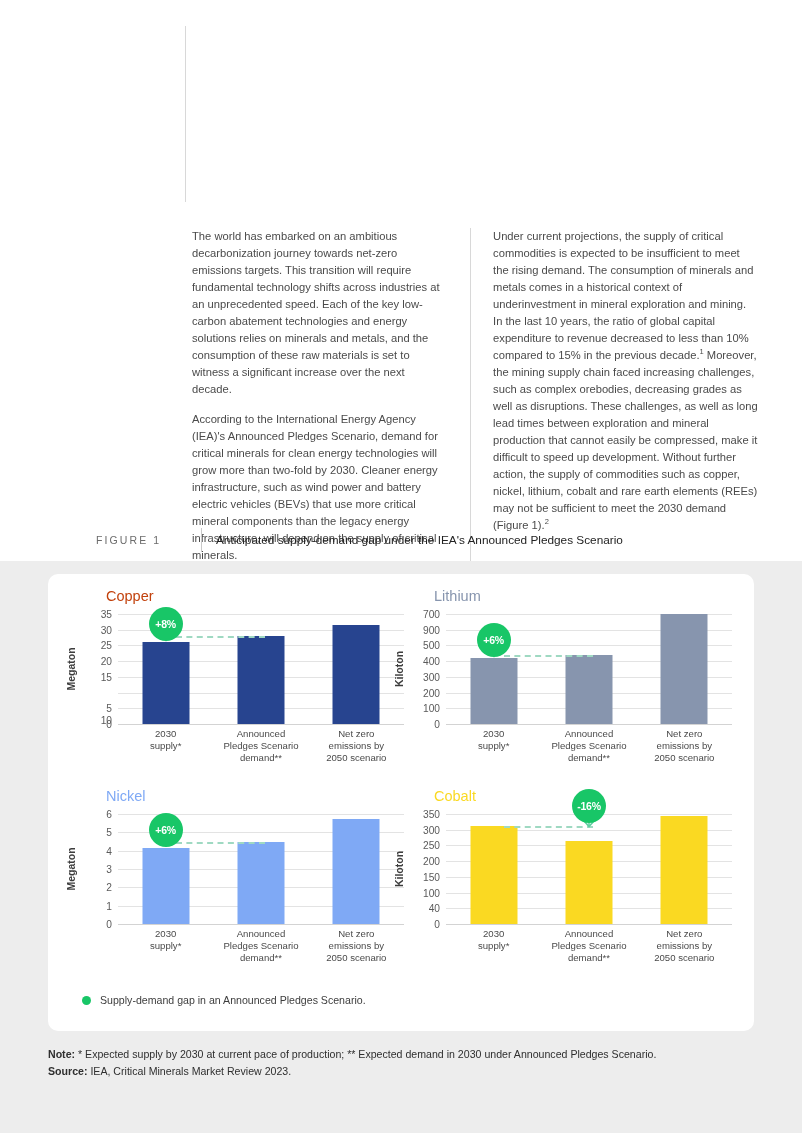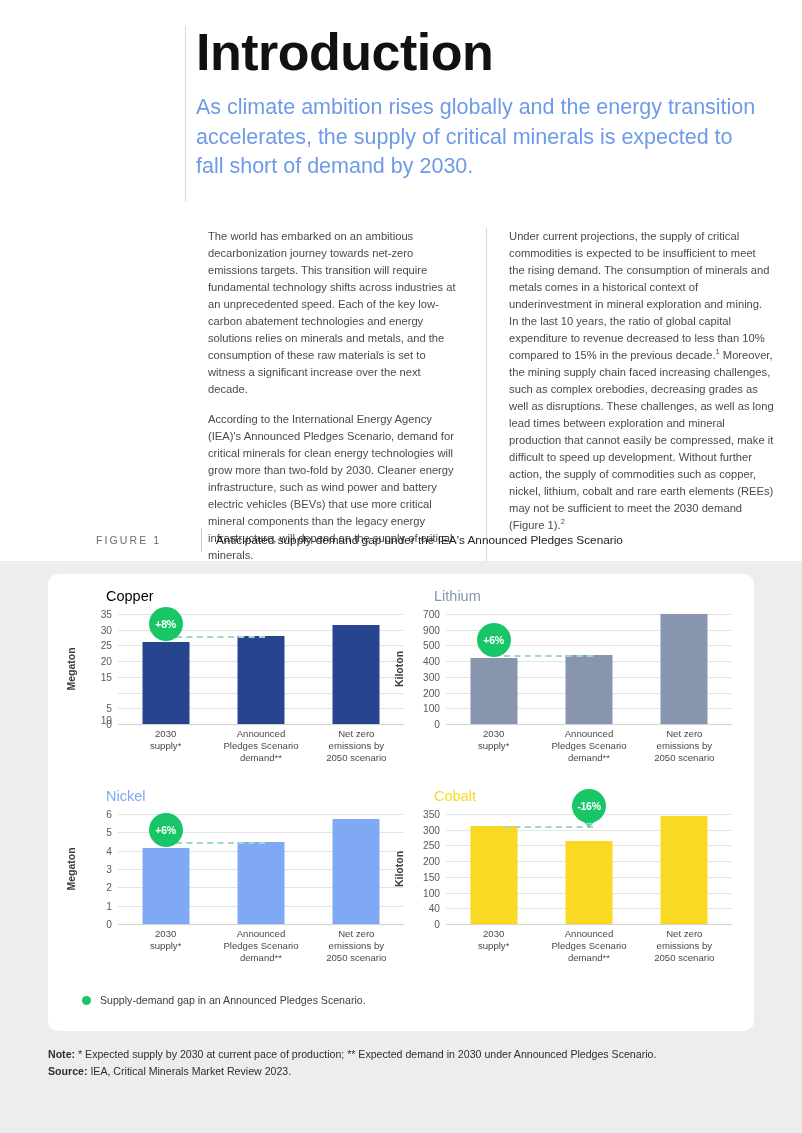--- a/index.html
+++ b/index.html
@@ -17,21 +17,21 @@
   .title {
     font-size: 52px; font-weight: bold; color: #111111;
     letter-spacing: -0.5px; line-height: 1.02; padding-left: 11px;
   }
   .subtitle {
     margin-top: 14px; padding-left: 11px;
     font-size: 21.5px; line-height: 1.38; color: #6e9ae8; font-weight: normal;
   }
 
   
-  .cols { position: absolute; left: 208px; top: 228px; width: 566px; display: flex; gap: 12px; }
+  .cols { position: absolute; left: 192px; top: 228px; width: 566px; display: flex; gap: 12px; }
   .col { width: 268px; font-size: 11.2px; line-height: 1.52; color: #4a4a4a; }
   .col.left { padding-right: 18px; }
   .col.right { padding-left: 22px; border-left: 1px solid #d8d8d8; width: 290px; }
   .col p + p { margin-top: 13px; }
   sup { font-size: 7.5px; vertical-align: super; line-height: 0; }
 
   
   .figcap { position: absolute; left: 96px; top: 528px; width: 660px; display: flex; align-items: center; }
   .figcap .fignum {
     width: 105px; font-size: 10.5px; letter-spacing: 2.1px; color: #6b6b6b; font-weight: normal;
@@ -106,24 +106,20 @@
   .footnotes { position: absolute; left: 48px; top: 1046px; width: 710px; }
   .fn { font-size: 10.6px; color: #2f2f2f; line-height: 1.58; }
   .fn b { font-weight: bold; }
 </style>
 </head>
 <body>
 
 <div class="page">
 
   <div class="header-rule"></div>
-  <div class="header">
-    <div class="title">Introduction</div>
-    <div class="subtitle">As climate ambition rises globally and the energy transition accelerates, the supply of critical minerals is expected to fall short of demand by 2030.</div>
-  </div>
 
   <div class="cols">
     <div class="col left">
       <p>The world has embarked on an ambitious decarbonization journey towards net-zero emissions targets. This transition will require fundamental technology shifts across industries at an unprecedented speed. Each of the key low-carbon abatement technologies and energy solutions relies on minerals and metals, and the consumption of these raw materials is set to witness a significant increase over the next decade.</p>
       <p>According to the International Energy Agency (IEA)'s Announced Pledges Scenario, demand for critical minerals for clean energy technologies will grow more than two-fold by 2030. Cleaner energy infrastructure, such as wind power and battery electric vehicles (BEVs) that use more critical mineral components than the legacy energy infrastructure, will depend on the supply of critical minerals.</p>
     </div>
     <div class="col right">
       <p><span>Under current projections, the supply of critical commodities is expected to be insufficient to meet the rising demand. The consumption of minerals and metals comes in a historical context of underinvestment in mineral exploration and mining. In the last 10 years, the ratio of global capital expenditure to revenue decreased to less than 10% compared to 15% in the previous decade.</span><sup>1</sup><span> Moreover, the mining supply chain faced increasing challenges, such as complex orebodies, decreasing grades as well as disruptions. These challenges, as well as long lead times between exploration and mineral production that cannot easily be compressed, make it difficult to speed up development. Without further action, the supply of commodities such as copper, nickel, lithium, cobalt and rare earth elements (REEs) may not be sufficient to meet the 2030 demand (Figure 1).</span><sup>2</sup></p>
     </div>
   </div>
@@ -132,21 +128,21 @@
     <div class="fignum">FIGURE 1</div>
     <div class="figbar"></div>
     <div class="figtitle">Anticipated supply-demand gap under the IEA's Announced Pledges Scenario</div>
   </div>
 
   <div class="band"></div>
 
   <div class="card">
     <div class="charts" id="charts">
         <div class="panel p0">
-          <div class="panel-title" style="color: #000000;">Copper</div>
+          <div class="panel-title" style="color: #c2410c;">Copper</div>
           <div class="plot">
             <div class="ylabel">
               <span>Megaton</span>
             </div>
             <div class="grid">
               <div class="gridline base" style="top: 110px;"></div>
               <div class="gridline" style="top: 94.2857px;"></div>
               <div class="gridline" style="top: 78.5714px;"></div>
               <div class="gridline" style="top: 62.8571px;"></div>
               <div class="gridline" style="top: 47.1429px;"></div>

